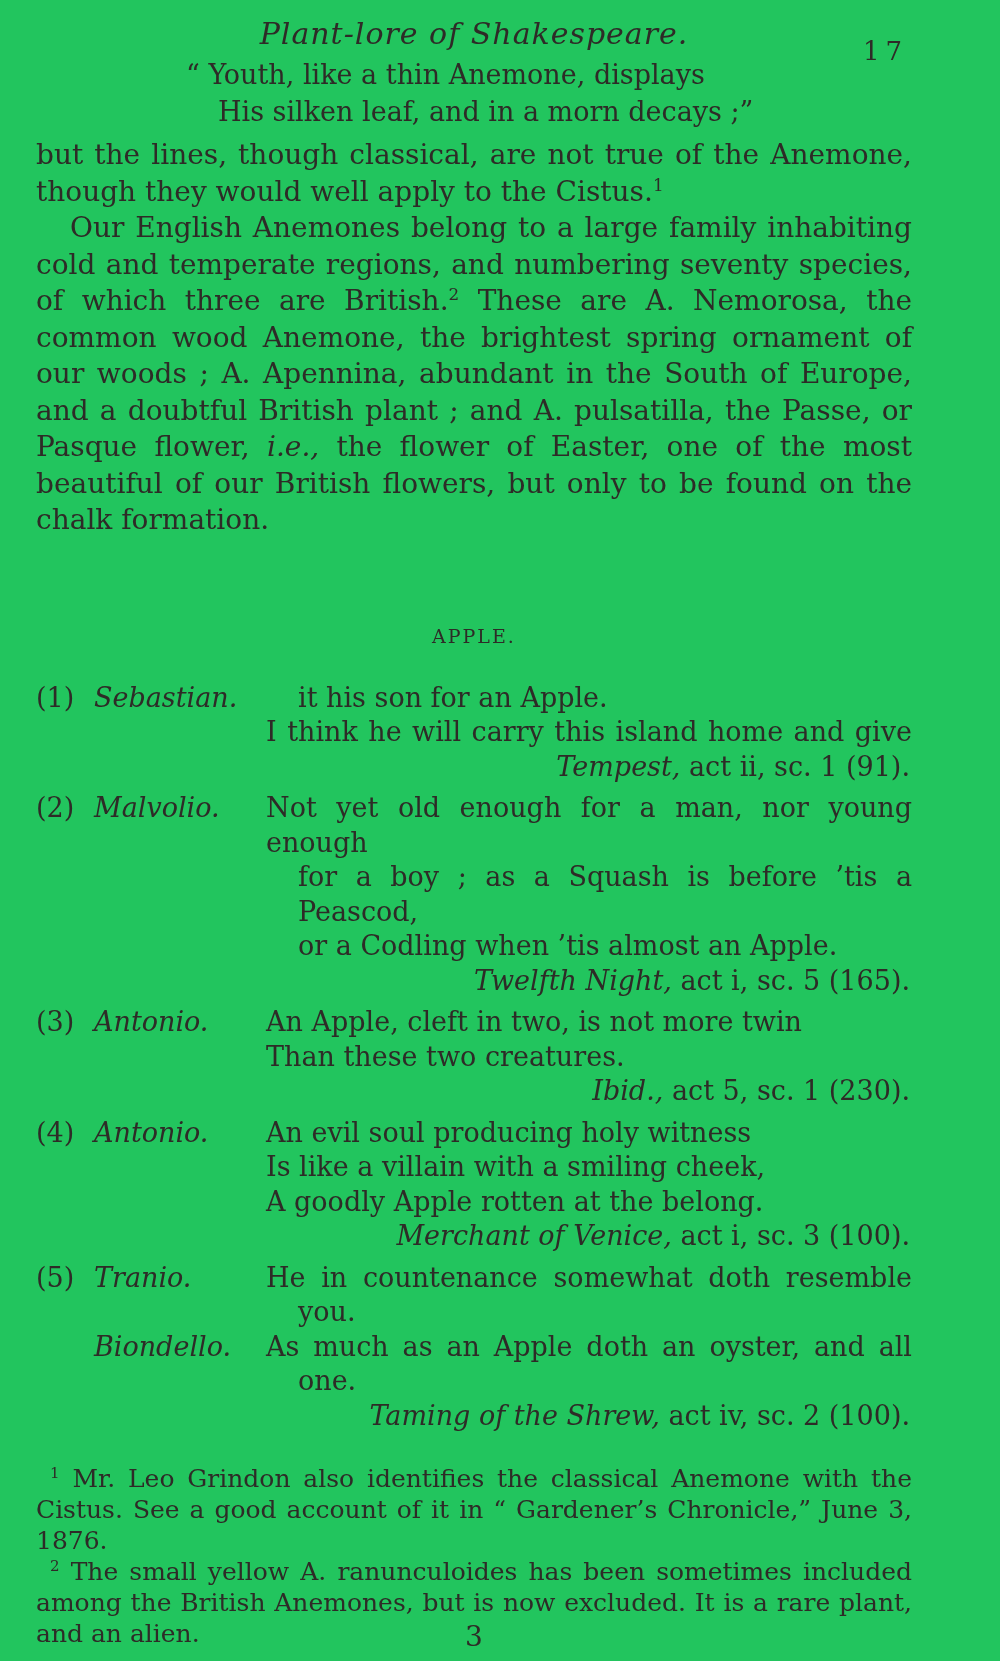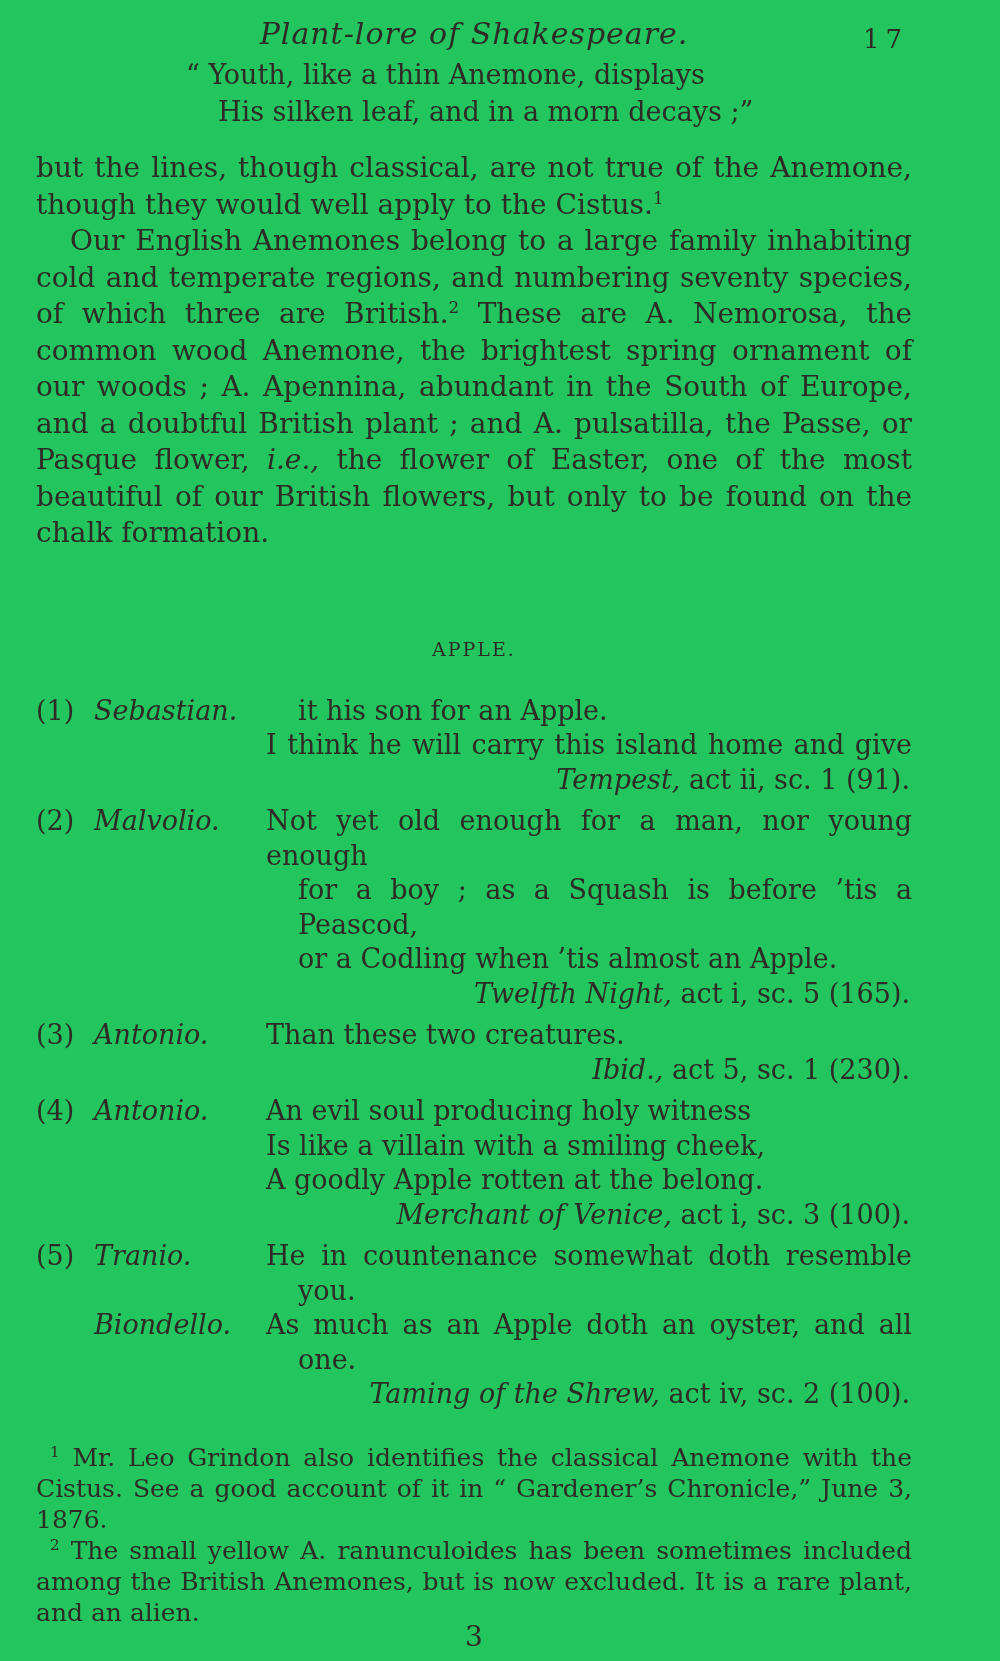--- a/index.html
+++ b/index.html
@@ -21,30 +21,30 @@
   .running-head { position: relative; height: 40px; }
   .head-title {
     display: block;
     text-align: center;
     font-style: italic;
     font-size: 30px;
     letter-spacing: 1px;
   }
   .page-num {
     position: absolute;
-    right: 4px; top: 8px;
+    right: 4px; top: 20px;
     font-size: 26px;
     letter-spacing: 6px;
   }
   
   .epigraph { padding-left: 150px; font-size: 27px; line-height: 37px; }
   .ep-line2 { padding-left: 32px; }
   
   .body-para { font-size: 28px; line-height: 36.5px; text-align: justify; }
-  .para-first { margin-top: 20px; }
+  .para-first { margin-top: 7px; }
   .para-indent { text-indent: 34px; }
   .it { font-style: italic; }
   sup { font-size: 0.6em; vertical-align: super; line-height: 0; }
   
   .section-heading {
     margin-top: 86px;
     text-align: center;
     font-size: 19px;
     font-weight: normal;
     letter-spacing: 2px;
@@ -116,20 +116,21 @@
         </div>
       </div>
       <div class="cite"><span class="work">Twelfth Night,</span><span> act i, sc. 5 (165).</span></div>
     </article>
 
     <article class="entry">
       <div class="speech">
         <span class="num">(3)</span>
         <span class="speaker">Antonio.</span>
         <div class="lines">
+          <div class="line">An Apple, cleft in two, is not more twin</div>
           <div class="line">Than these two creatures.</div>
         </div>
       </div>
       <div class="cite"><span class="work">Ibid.,</span><span> act 5, sc. 1 (230).</span></div>
     </article>
 
     <article class="entry">
       <div class="speech">
         <span class="num">(4)</span>
         <span class="speaker">Antonio.</span>

